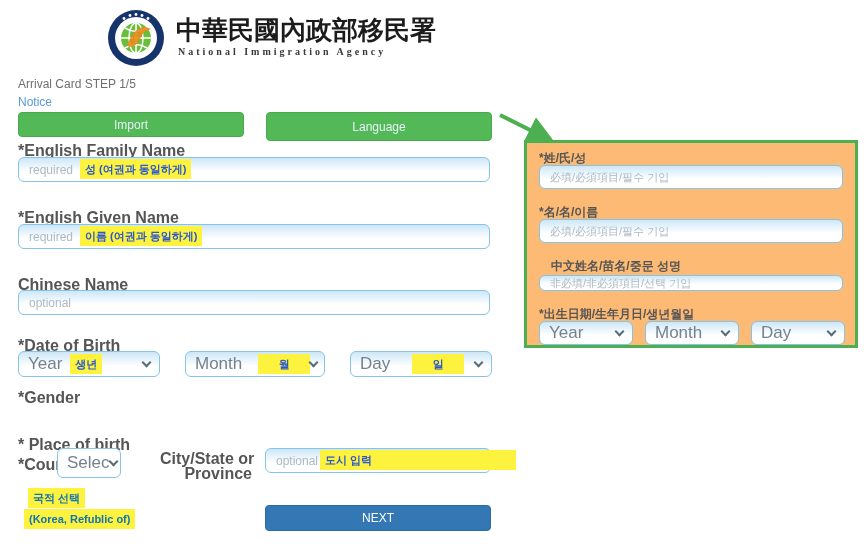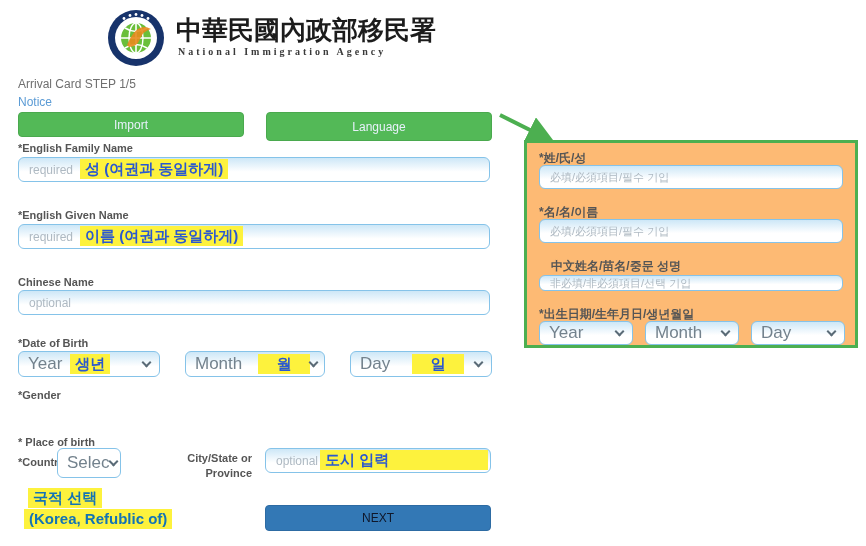--- a/index.html
+++ b/index.html
@@ -10,40 +10,40 @@
 
   
   .agency-title { font-family:"Liberation Serif", serif; font-weight:bold; font-size:26px; color:#1c1c1c; }
   .agency-sub   { font-family:"Liberation Serif", serif; font-weight:600; font-size:10px; letter-spacing:3px; color:#3a3a3a; }
   .step-text    { font-size:12px; color:#6f6f6f; }
   .notice-link  { font-size:12px; color:#5b9bd5; cursor:pointer; }
 
   
   .btn-green { background:#53b957; border:1px solid #4aa94e; border-radius:4px; color:#e8f1fa;
                font-size:12px; display:flex; align-items:center; justify-content:center; cursor:pointer; }
-  .btn-blue  { background:#3378b5; border:1px solid #2d6ba3; border-radius:4px; color:#0f172a;
+  .btn-blue  { background:#3378b5; border:1px solid #2d6ba3; border-radius:4px; color:#ffffff;
                font-size:12px; display:flex; align-items:center; justify-content:center; cursor:pointer; }
 
   
-  .lbl { font-size:11px; font-weight:bold; color:#555; white-space:nowrap; }
+  .lbl { font-size:16px; font-weight:bold; color:#555; white-space:nowrap; }
   .field { border:1px solid #85c3e9; border-radius:6px;
            background:linear-gradient(180deg,#cde7f7 0%,#ffffff 60%);
            font-size:12px; color:#444; padding:0 10px; outline:none; width:100%; height:100%;
            font-family:"Liberation Sans", sans-serif; }
   .field::placeholder { color:#aeb9c2; }
   .fwrap { position:absolute; }
 
   .sel { border:1px solid #85c3e9; border-radius:6px;
          background:linear-gradient(180deg,#cde7f7 0%,#ffffff 60%);
          display:flex; align-items:center; padding:0 9px; cursor:pointer; }
   .sel-text { font-size:17px; color:#73828d; }
   .chev { width:7px; height:7px; border-right:2px solid #5a6b77; border-bottom:2px solid #5a6b77;
           transform:rotate(45deg); margin-left:auto; margin-top:-4px; flex:0 0 auto; }
 
-  .hl { background:#fdf23d; color:#2a58d0; font-weight:bold; font-size:15px;
+  .hl { background:#fdf23d; color:#2a58d0; font-weight:bold; font-size:11px;
         padding:0 5px; white-space:nowrap; line-height:20px; display:inline-block; }
   .hl-teal { color:#1273b5; }
 
   .radio { width:13px; height:13px; border:1px solid #979797; border-radius:50%; background:#fff; cursor:pointer; }
   .radio-lbl { font-size:12px; color:#555; }
 
   
   .panel { border:3px solid #4caf50; background:#fdba74; }
   .panel .lbl { font-size:12px; }
   .panel .field { font-size:11px; }
@@ -134,21 +134,21 @@
   </div>
 
   <div class="abs lbl" style="left:160px;top:451px;width:92px;text-align:right;line-height:15px;">
     <span>City/State or</span><br>
     <span>Province</span>
   </div>
 
   <div class="fwrap" style="left:265px;top:448px;width:226px;height:25px;">
     <input class="field" type="text" placeholder="optional" style="">
   </div>
-  <span class="abs hl" style="left:320px;top:450px;width:168px;">도시 입력</span>
+  <span class="abs hl" style="left:320px;top:450px;width:196px;">도시 입력</span>
 
   <span class="abs hl hl-teal" style="left:28px;top:488px;">국적 선택</span>
   <span class="abs hl hl-teal" style="left:24px;top:509px;">(Korea, Refublic of)</span>
 
   <div class="abs btn-blue" style="left:265px;top:505px;width:226px;height:26px;">NEXT</div>
 
   <div class="abs panel" style="left:524px;top:140px;width:334px;height:208px;">
 
     <div class="abs lbl" style="left:12px;top:7px;">*姓/氏/성</div>
     <div class="fwrap" style="left:12px;top:22px;width:304px;height:24px;">

